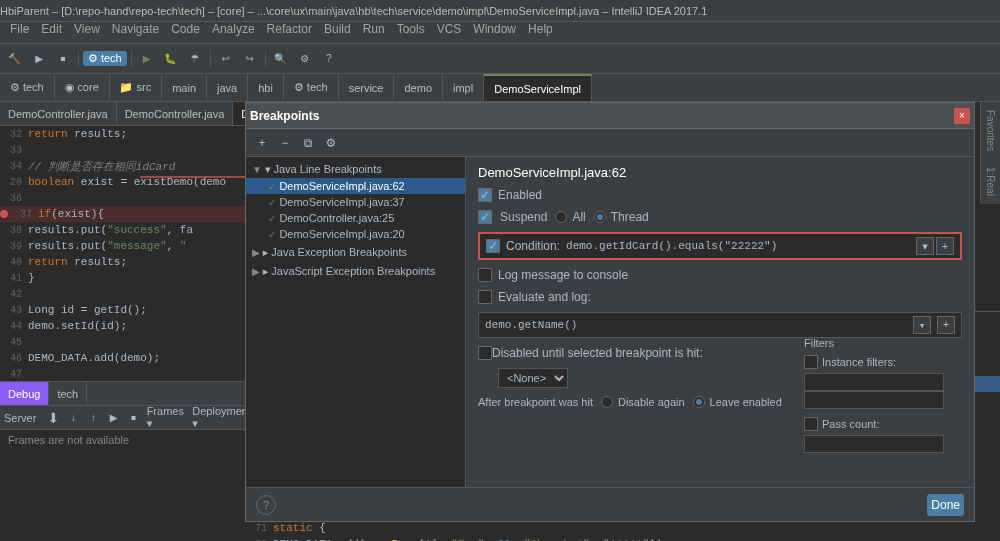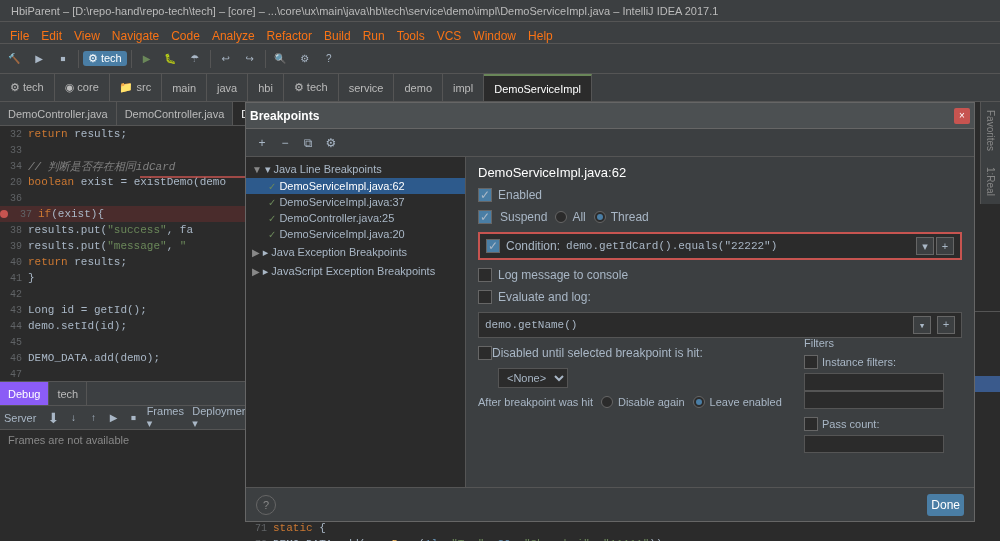--- a/index.html
+++ b/index.html
@@ -12,35 +12,35 @@
       background: #2b2b2b;
       color: #a9b7c6;
     }
 
     
     .title-bar {
       height: 22px;
       background: #3c3f41;
       display: flex;
       align-items: center;
-      padding: 0 11px;
+      padding: 0 0;
       font-size: 11px;
       color: #bbbbbb;
       border-bottom: 1px solid #555;
     }
 
     
     .menu-bar {
       height: 22px;
       background: #3c3f41;
       display: flex;
-      align-items: flex-end;
+      align-items: flex-start;
       padding: 0 4px;
       font-size: 12px;
-      color: #f97316;
+      color: #a3a3a3;
       border-bottom: 1px solid #555;
     }
     .menu-item {
       padding: 0 6px;
       cursor: pointer;
     }
 
     
     .toolbar {
       height: 30px;

